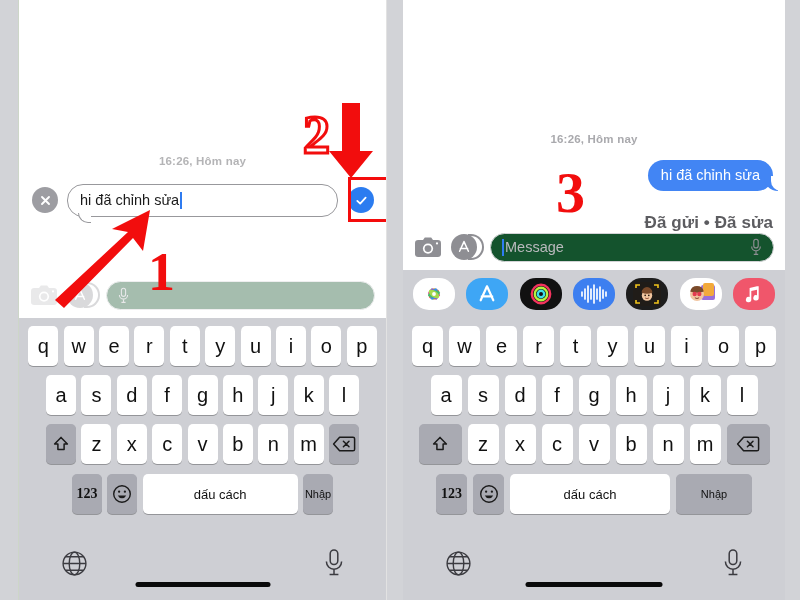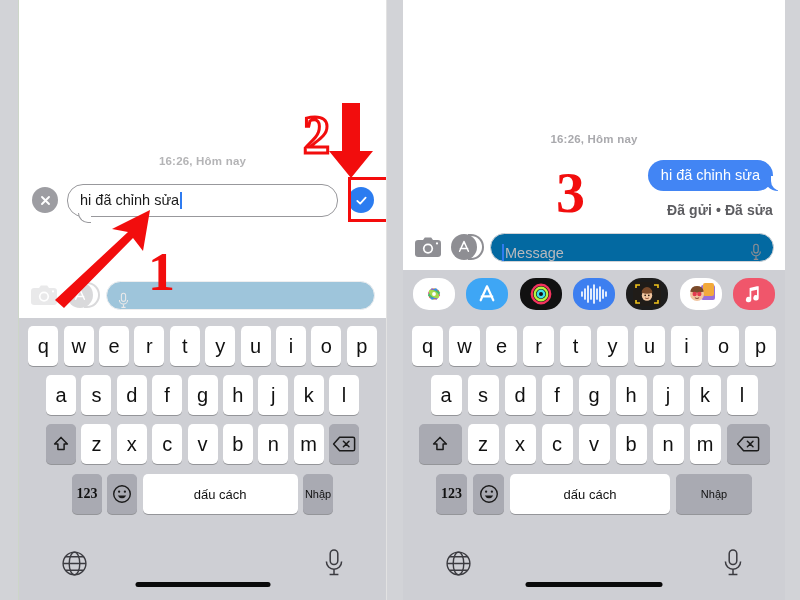--- a/index.html
+++ b/index.html
@@ -91,21 +91,21 @@
     content:"";position:absolute;right:-5px;bottom:0;
     width:14px;height:15px;background:#4285f4;
     border-bottom-left-radius:14px;
   }
   .bubble:before{
     content:"";position:absolute;right:-8px;bottom:0;
     width:10px;height:15px;background:#fff;
     border-bottom-left-radius:12px;z-index:2;
   }
   .bubble-status{
-    margin-top:11px;font-size:14px;color:#5c5c60;font-weight:bold;letter-spacing:.1px;
+    margin-top:22px;font-size:17px;color:#5c5c60;font-weight:bold;letter-spacing:.1px;
   }
 
   
   .toolbar{
     position:absolute;left:0;right:0;display:flex;align-items:center;
     padding:0 11px;box-sizing:border-box;height:46px;
   }
   .panel.left .toolbar{top:272px;}
   .panel.right .toolbar{top:224px;}
   .tb-icon{flex:0 0 auto;margin-right:9px;display:flex;align-items:center;}
@@ -114,22 +114,22 @@
     width:26px;height:26px;border-radius:50%;background:#9c9ca1;
     display:flex;align-items:center;justify-content:center;
   }
   .appstore-ic .arc{
     position:absolute;left:17px;top:2px;width:14px;height:22px;
     border:2px solid #9c9ca1;border-left:none;
     border-radius:0 14px 14px 0;
   }
   .msg-field{
     flex:1 1 auto;height:29px;border:1px solid #d3d3d6;border-radius:15px;
-    display:flex;align-items:flex-end;padding:0 11px;box-sizing:border-box;
-    background:#0369a1;
+    display:flex;align-items:center;padding:0 11px;box-sizing:border-box;
+    background:#14532d;
   }
   .msg-ph{font-size:14.5px;color:#b9b9bd;flex:1 1 auto;}
   .msg-caret{
     display:inline-block;width:2px;height:17px;background:#2f7bf0;margin-right:1px;
   }
 
   
   .appdrawer{
     position:absolute;left:0;right:0;top:270px;height:48px;
     background:#cecfd4;display:flex;align-items:center;padding:0 10px;

